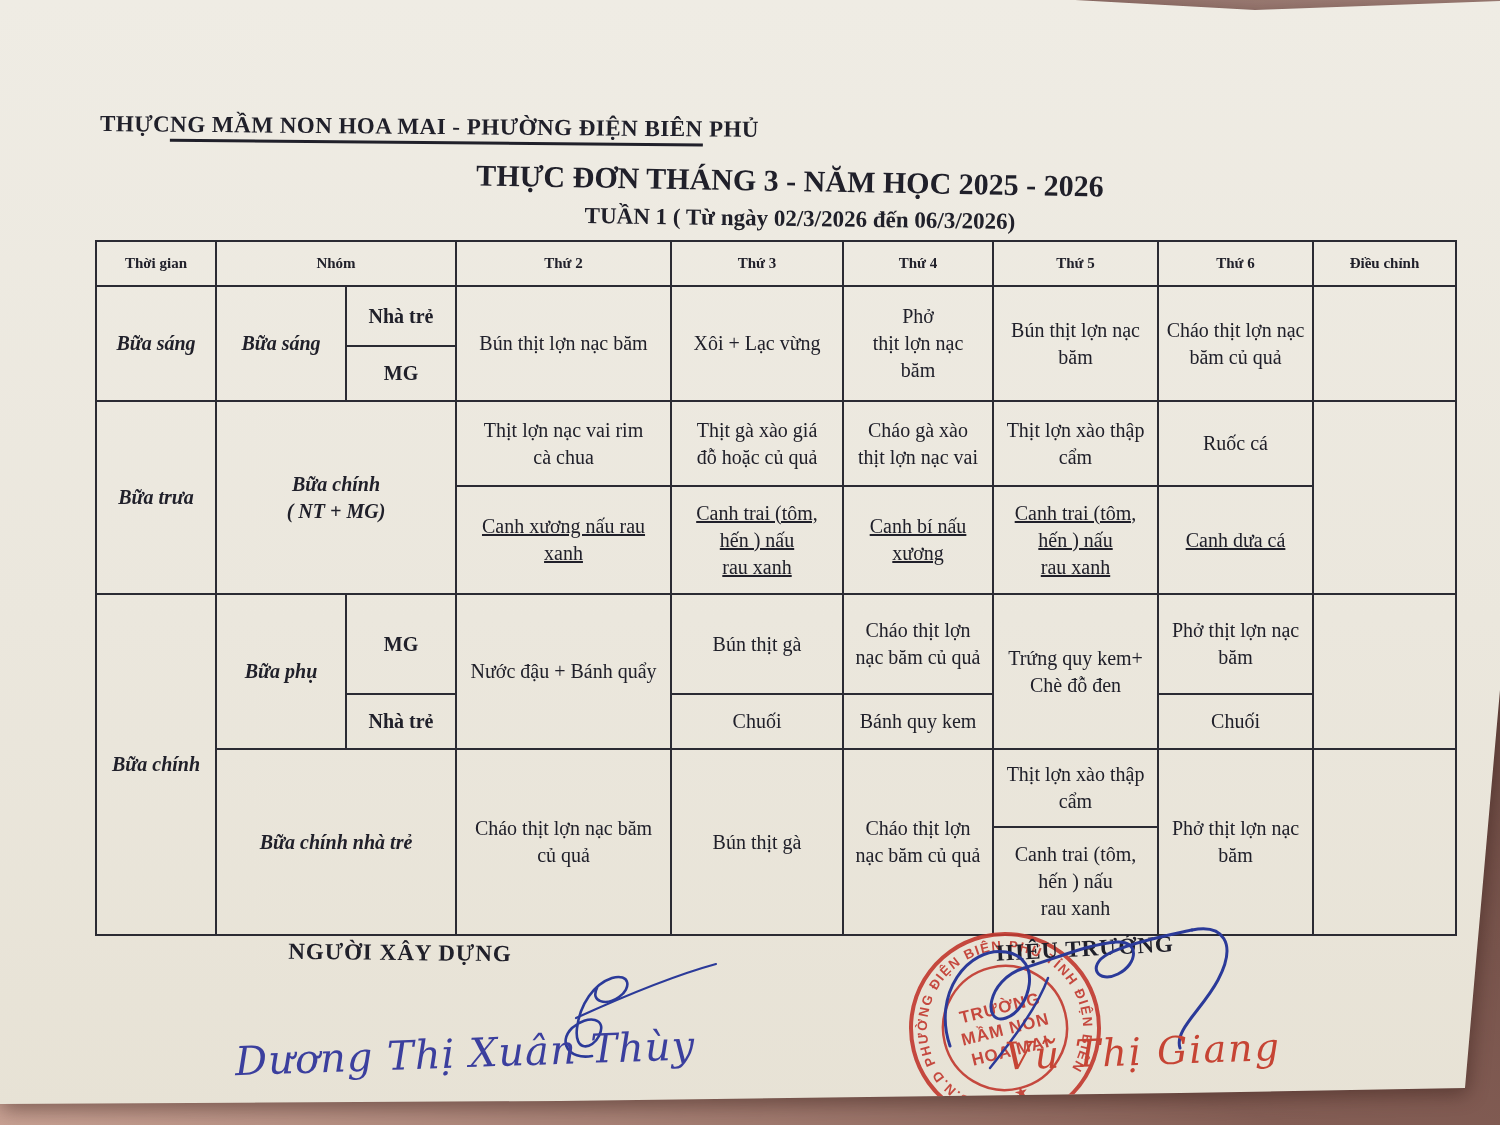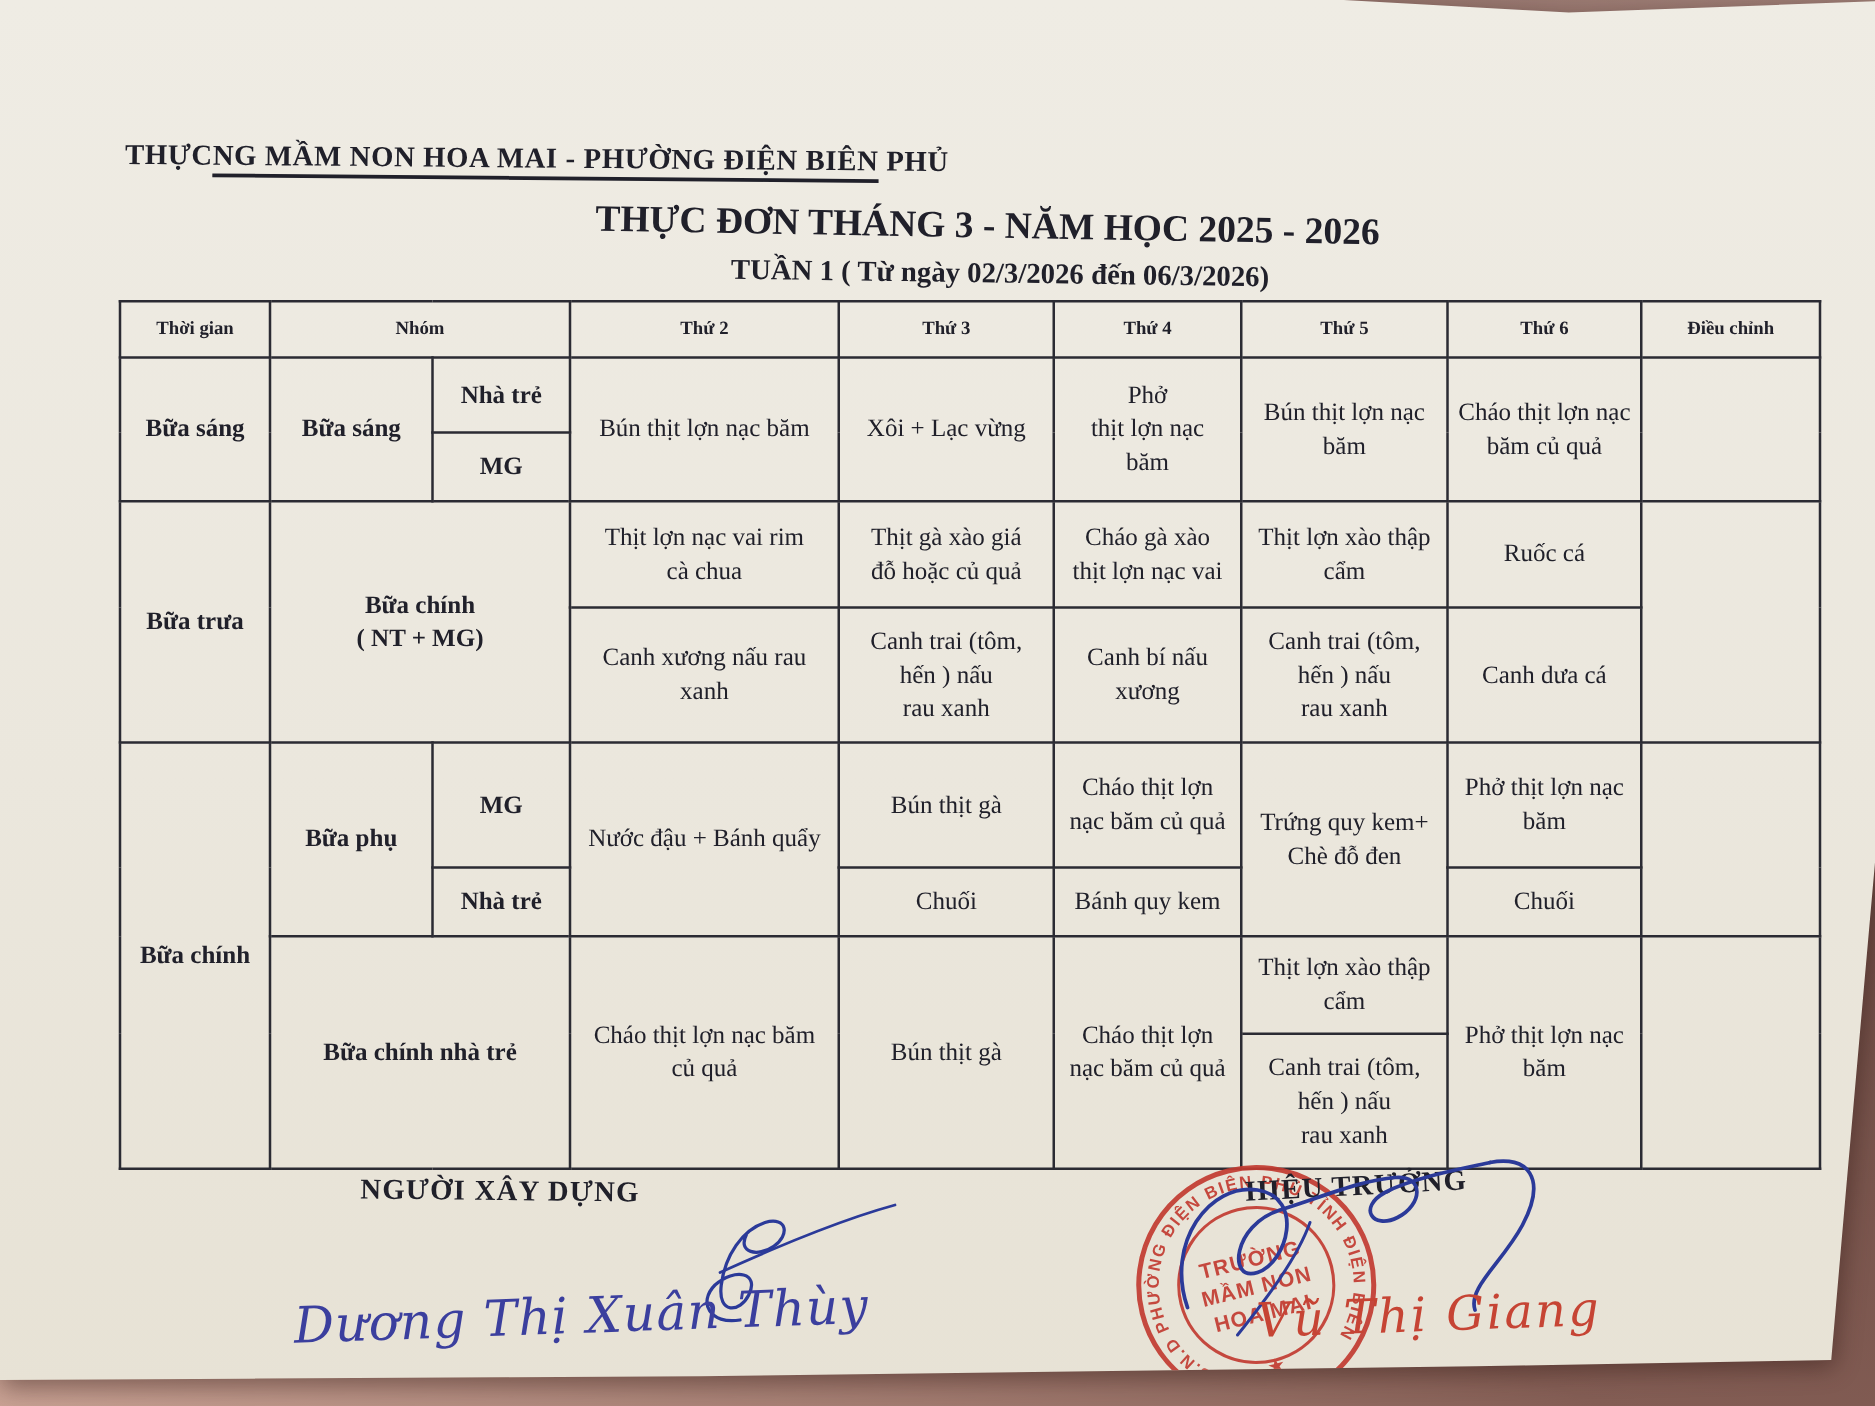--- a/index.html
+++ b/index.html
@@ -42,27 +42,27 @@
   }
   table.menu th, table.menu td{
     border:2px solid var(--line);
     text-align:center; vertical-align:middle;
     font-size:20px; line-height:1.35;
     white-space:pre-line;
     padding:2px 4px;
     overflow:hidden;
   }
   table.menu th{font-size:15px; font-weight:bold;}
-  td.lbl{font-size:22px; font-weight:bold;}
+  td.lbl{font-size:22px; font-weight:bold;font-style:italic;}
   td.sub{font-size:22px; font-weight:bold;border-radius:27px;}
   tr.r-h {height:45px;}
   tr.r-b1{height:60px;}
   tr.r-b2{height:55px;}
   tr.r-l1{height:85px;}
-  tr.r-l2{height:108px;}
+  tr.r-l2{height:108px;text-decoration:underline;}
   tr.r-p1{height:100px;}
   tr.r-p2{height:55px;}
   tr.r-c1{height:78px;}
   tr.r-c2{height:108px;}
   
   .builder-title{
     position:absolute; left:235px; top:940px; width:330px; text-align:center;
     font-size:23px; font-weight:bold; letter-spacing:1px; transform:rotate(.6deg);
   }
   .builder-name{

